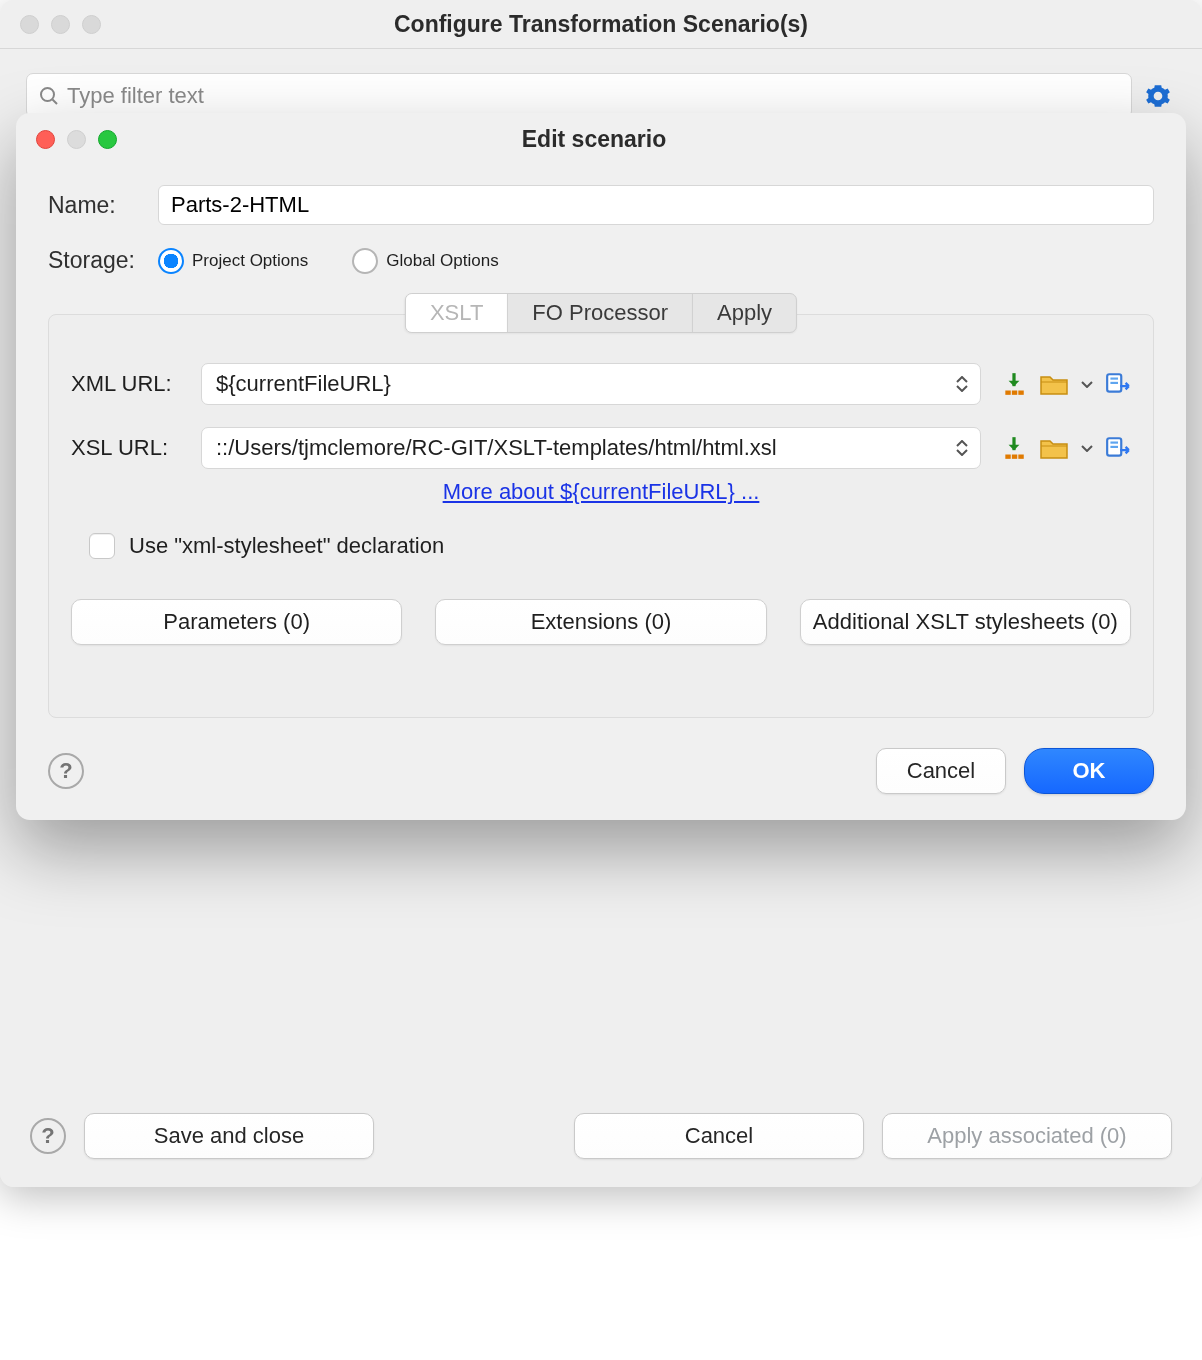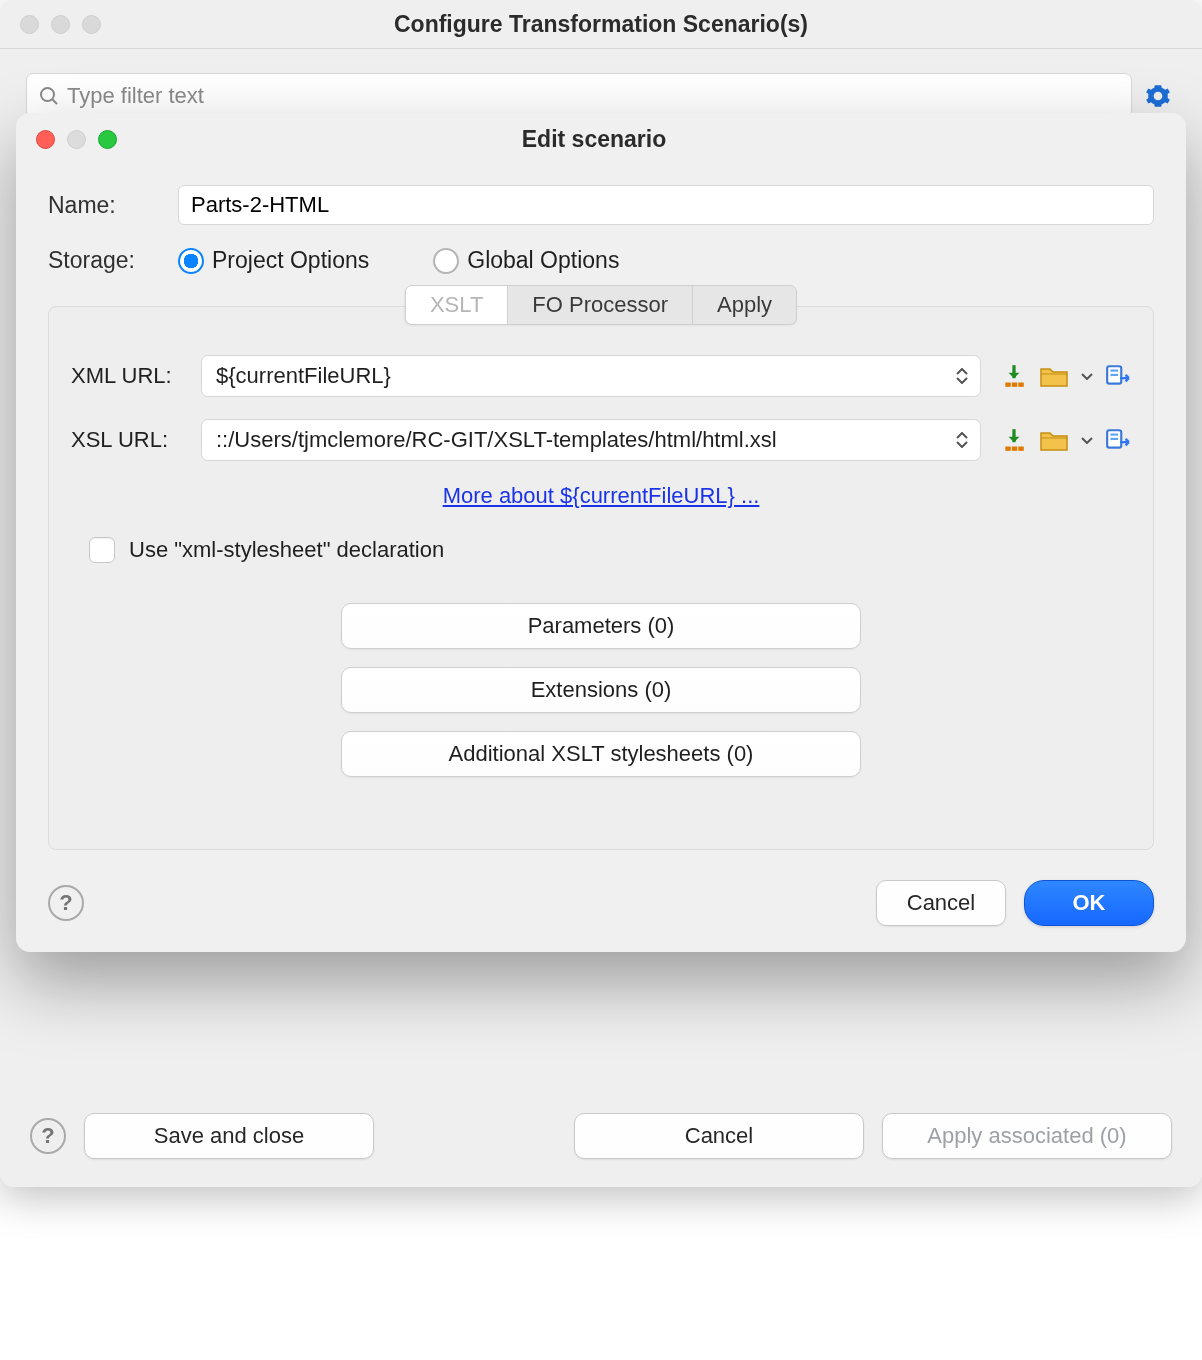--- a/index.html
+++ b/index.html
@@ -30,59 +30,59 @@
 
     
     .dialog{position:absolute;left:16px;right:16px;top:113px;background:#f0f0f0;border-radius:14px;box-shadow:0 30px 70px rgba(0,0,0,.35);overflow:hidden}
     .dialog-titlebar{height:52px;display:flex;align-items:center;position:relative}
     .dialog-title{position:absolute;left:0;right:14px;text-align:center;font-weight:700;font-size:23px;color:#2b2b2b}
     .tl.red{background:#ff5f57;border:1px solid #e1443c}
     .tl.grey{background:#dcdcdc;border:1px solid #cfcfcf}
     .tl.green{background:#28c840;border:1px solid #12a82c}
 
     .dialog-body{padding:20px 32px 26px}
-    .row{display:flex;align-items:center;gap:30px;margin-bottom:22px}
+    .row{display:flex;align-items:center;gap:10px;margin-bottom:22px}
     .lbl{font-size:23px;color:#303030;min-width:100px}
     .name-input{flex:1;height:40px;border:1px solid #d7d7d7;border-radius:6px;padding:0 12px;font-size:22px;background:#fff}
 
     .radio{width:26px;height:26px;border-radius:50%;border:2px solid #b5b5b5;display:inline-flex;align-items:center;justify-content:center;margin-right:8px;background:#fff}
     .radio.selected{background:radial-gradient(circle,#0a84ff 0 46%,#fff 48% 100%);border-color:#0a84ff}
-    .radio-lbl{display:flex;align-items:flex-end;font-size:23px;margin-right:34px}
+    .radio-lbl{display:flex;align-items:center;font-size:17px;margin-right:34px}
 
     .inset-panel{margin-top:4px;border:1px solid #dcdcdc;border-radius:8px;padding:26px 22px 26px;background:#eeeeee;position:relative}
 
     
     .seg{position:absolute;top:-22px;left:50%;transform:translateX(-50%);display:flex;background:#e6e6e6;border:1px solid #cfcfcf;border-radius:7px;overflow:hidden;box-shadow:0 1px 2px rgba(0,0,0,.05)}
     .seg .tab{padding:6px 24px;font-size:22px;color:#3a3a3a;border-right:1px solid #cfcfcf}
     .seg .tab:last-child{border-right:none}
     .seg .tab.active{background:#fff;color:#b6b6b6}
 
     .url-row{display:flex;align-items:center;gap:20px;margin-top:22px}
     .url-lbl{width:110px;font-size:22px}
     .combo{flex:1;display:flex;align-items:center;height:42px;border:1px solid #d7d7d7;border-radius:7px;background:#fff;padding:0 8px 0 14px;font-size:22px}
     .combo-text{flex:1;white-space:nowrap;overflow:hidden;text-overflow:ellipsis}
     .combo-spin{width:20px;height:28px;display:flex;flex-direction:column;gap:0;justify-content:center;align-items:center;color:#555}
     .combo-spin svg{width:12px;height:8px}
 
     .url-icons{display:flex;align-items:center;gap:12px}
     .folder-svg{width:30px;height:24px}
 
-    .link-row{text-align:center;margin-top:22px}
+    .link-row{text-align:center;margin-top:10px}
     .link-row a{color:#1a33e6;text-decoration:underline;font-size:22px}
 
     .check-row{display:flex;align-items:center;gap:14px;margin:28px 0 40px 18px}
     .checkbox{width:26px;height:26px;border-radius:6px;border:1px solid #c8c8c8;background:#fff;box-shadow:inset 0 1px 0 rgba(0,0,0,.06)}
     .check-lbl{font-size:22px}
 
     .transformer-row{display:flex;align-items:center;justify-content:center;gap:22px;margin-top:100px}
     .transformer-select{width:280px;height:44px;border:2px solid #3f7ede;border-radius:10px;background:#fff;display:flex;align-items:center;padding:0 6px 0 16px;font-size:22px}
     .sel-arrow{width:30px;height:32px;border-radius:6px;background:#2f78f1;display:flex;flex-direction:column;align-items:center;justify-content:center;gap:0;margin-left:auto}
     .sel-arrow svg{width:12px;height:8px;stroke:#fff}
 
-    .wide-btn-col{display:flex;flex-direction:column;gap:18px;align-items:center;margin-top:32px}
+    .wide-btn-col{display:flex;flex-direction:row;gap:33px;align-items:center;margin-top:32px}
     .wide-btn{width:520px;height:46px;border-radius:10px;border:1px solid #cfcfcf;background:linear-gradient(#fff,#fdfdfd);display:flex;align-items:center;justify-content:center;font-size:22px;box-shadow:0 1px 2px rgba(0,0,0,.06)}
 
     .dialog-footer{display:flex;align-items:center;gap:18px;margin-top:30px}
     .dialog-footer .std-btn{min-width:130px}
     .ok-btn{background:linear-gradient(#2f87ff,#1668ff);border:1px solid #0d55d6;color:#fff;font-weight:600;min-width:130px;height:46px;border-radius:20px;display:flex;align-items:center;justify-content:center;font-size:22px;box-shadow:0 1px 3px rgba(0,0,0,.15)}
 
     .ico{display:inline-flex}
   </style>
 </head>
 <body>
@@ -175,21 +175,21 @@
     </div>
     <div class="dialog-title">Edit scenario</div>
   </div>
 
   <div class="dialog-body">
     <div class="row">
       <div class="lbl">Name:</div>
       <input class="name-input" value="Parts-2-HTML" style="">
     </div>
 
-    <div class="row" style="margin-bottom:32px">
+    <div class="row" style="margin-bottom:40px">
       <div class="lbl">Storage:</div>
       <label class="radio-lbl">
         <span class="radio selected"></span>
         <span>Project Options</span>
       </label>
       <label class="radio-lbl">
         <span class="radio"></span>
         <span>Global Options</span>
       </label>
     </div>

